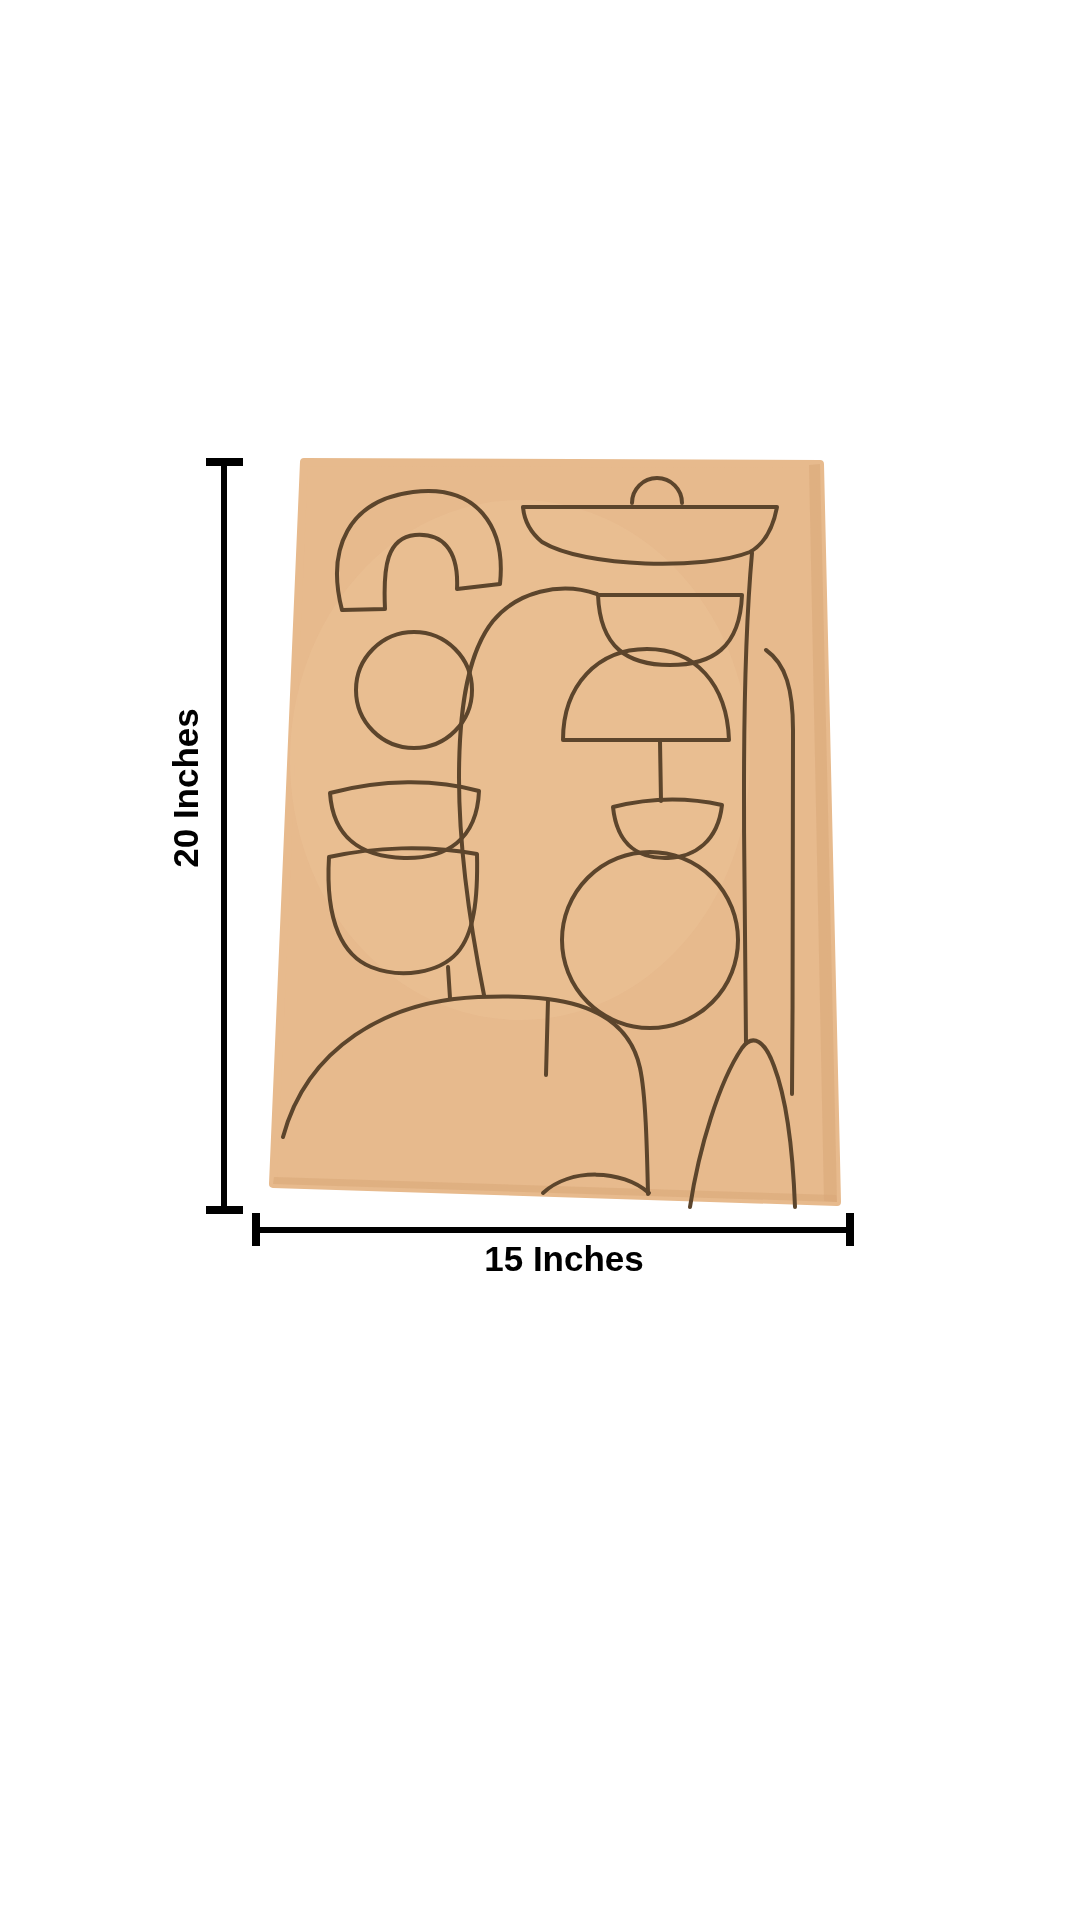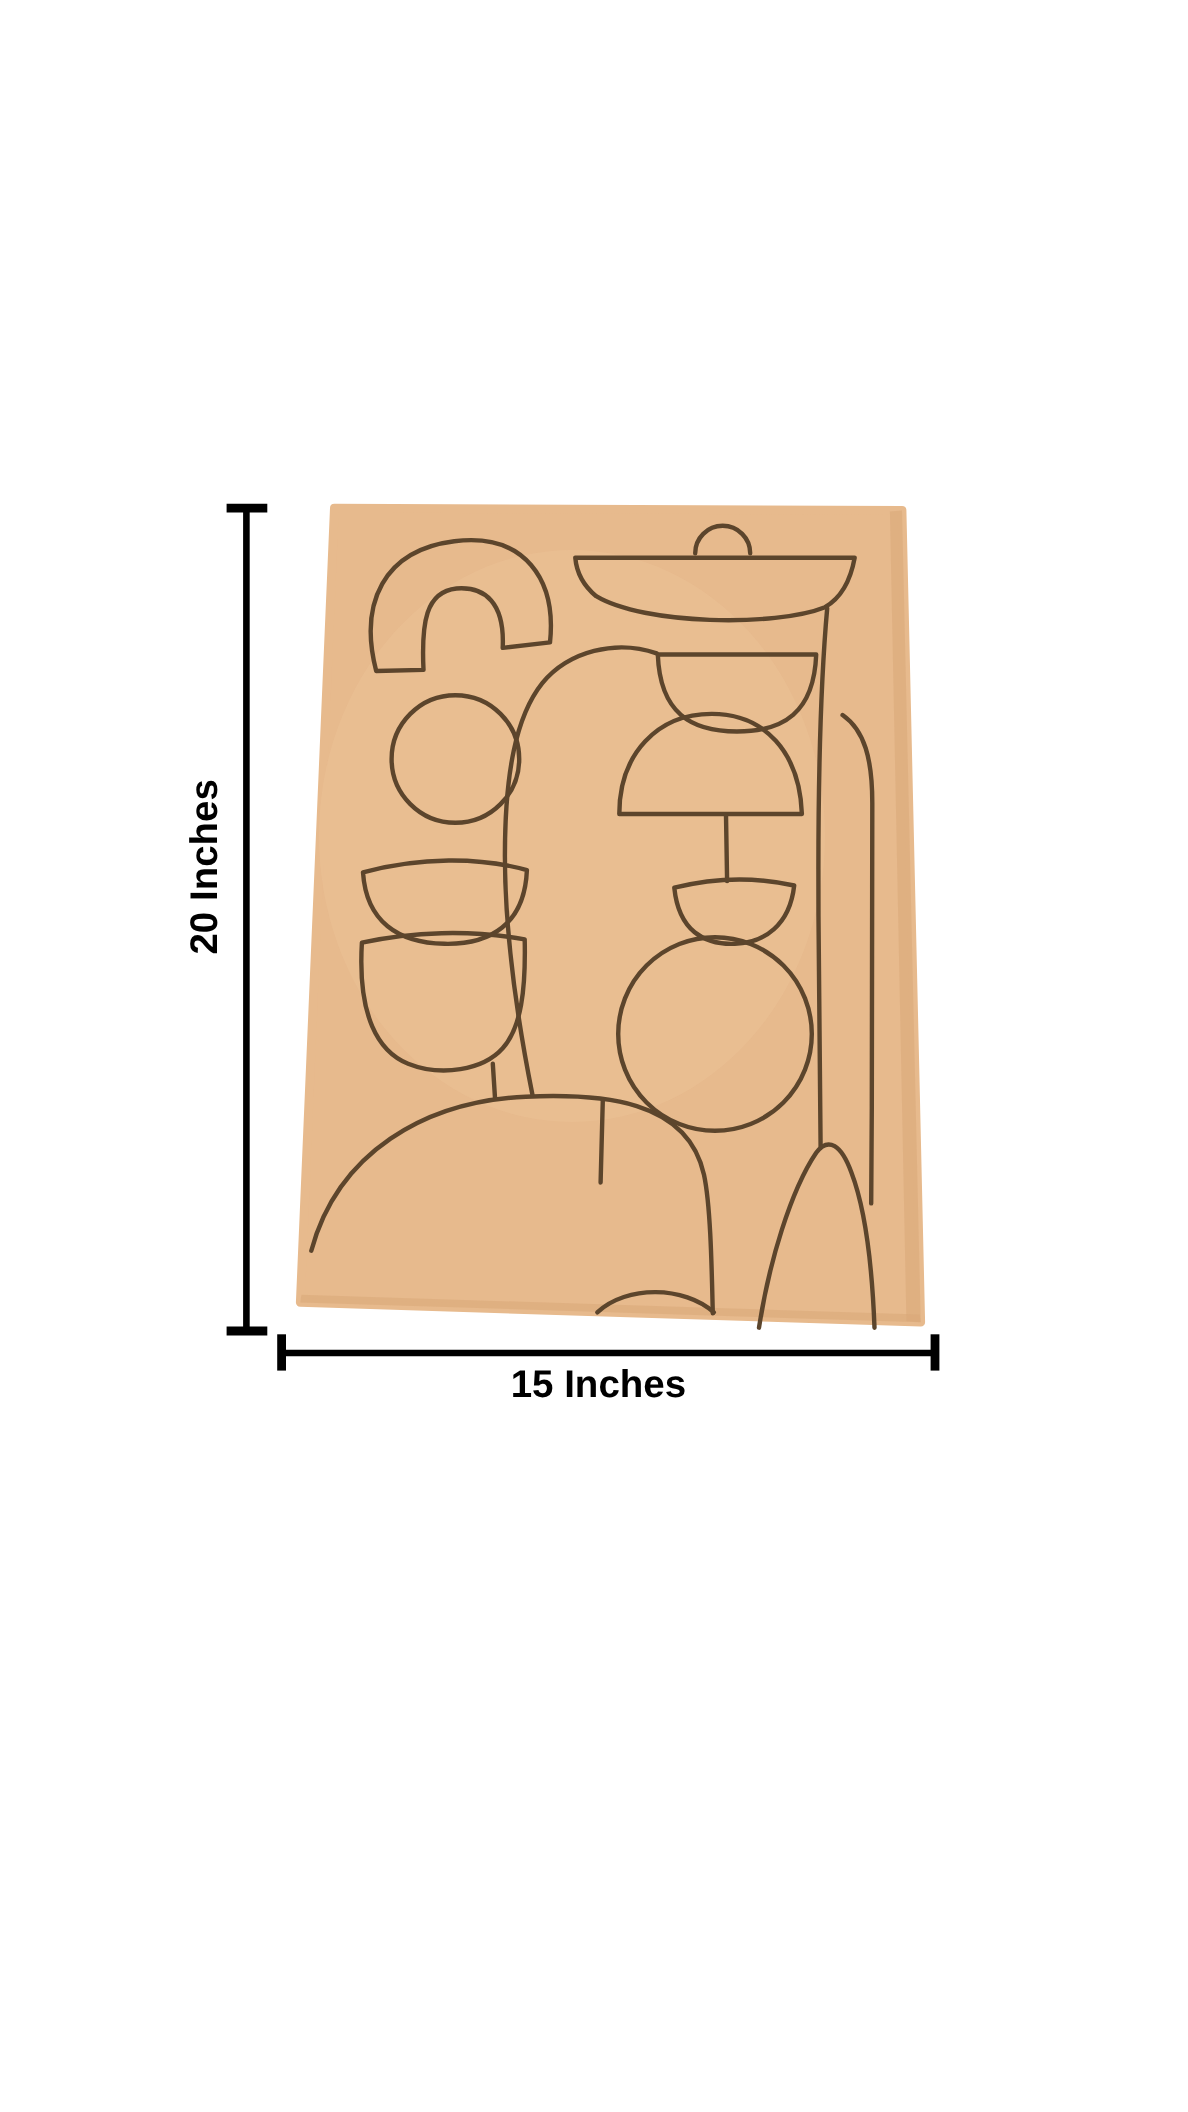--- a/index.html
+++ b/index.html
@@ -26,21 +26,21 @@
   .dim{stroke:var(--dimension);fill:none;}
   .dim-label{
     position:absolute;color:var(--dimension);
     font-size:35px;font-weight:bold;letter-spacing:0px;white-space:nowrap;
   }
   .dim-label.vertical{
     left:186px;top:788px;
     transform:translate(-50%,-50%) rotate(-90deg);
   }
   .dim-label.horizontal{
-    left:544px;top:1259px;
+    left:564px;top:1259px;
     transform:translate(-50%,-50%);
   }
 </style>
 </head>
 <body>
 
 <div class="figure-wrap">
 
   <svg width="1080" height="1920" viewBox="0 0 1080 1920">
 

